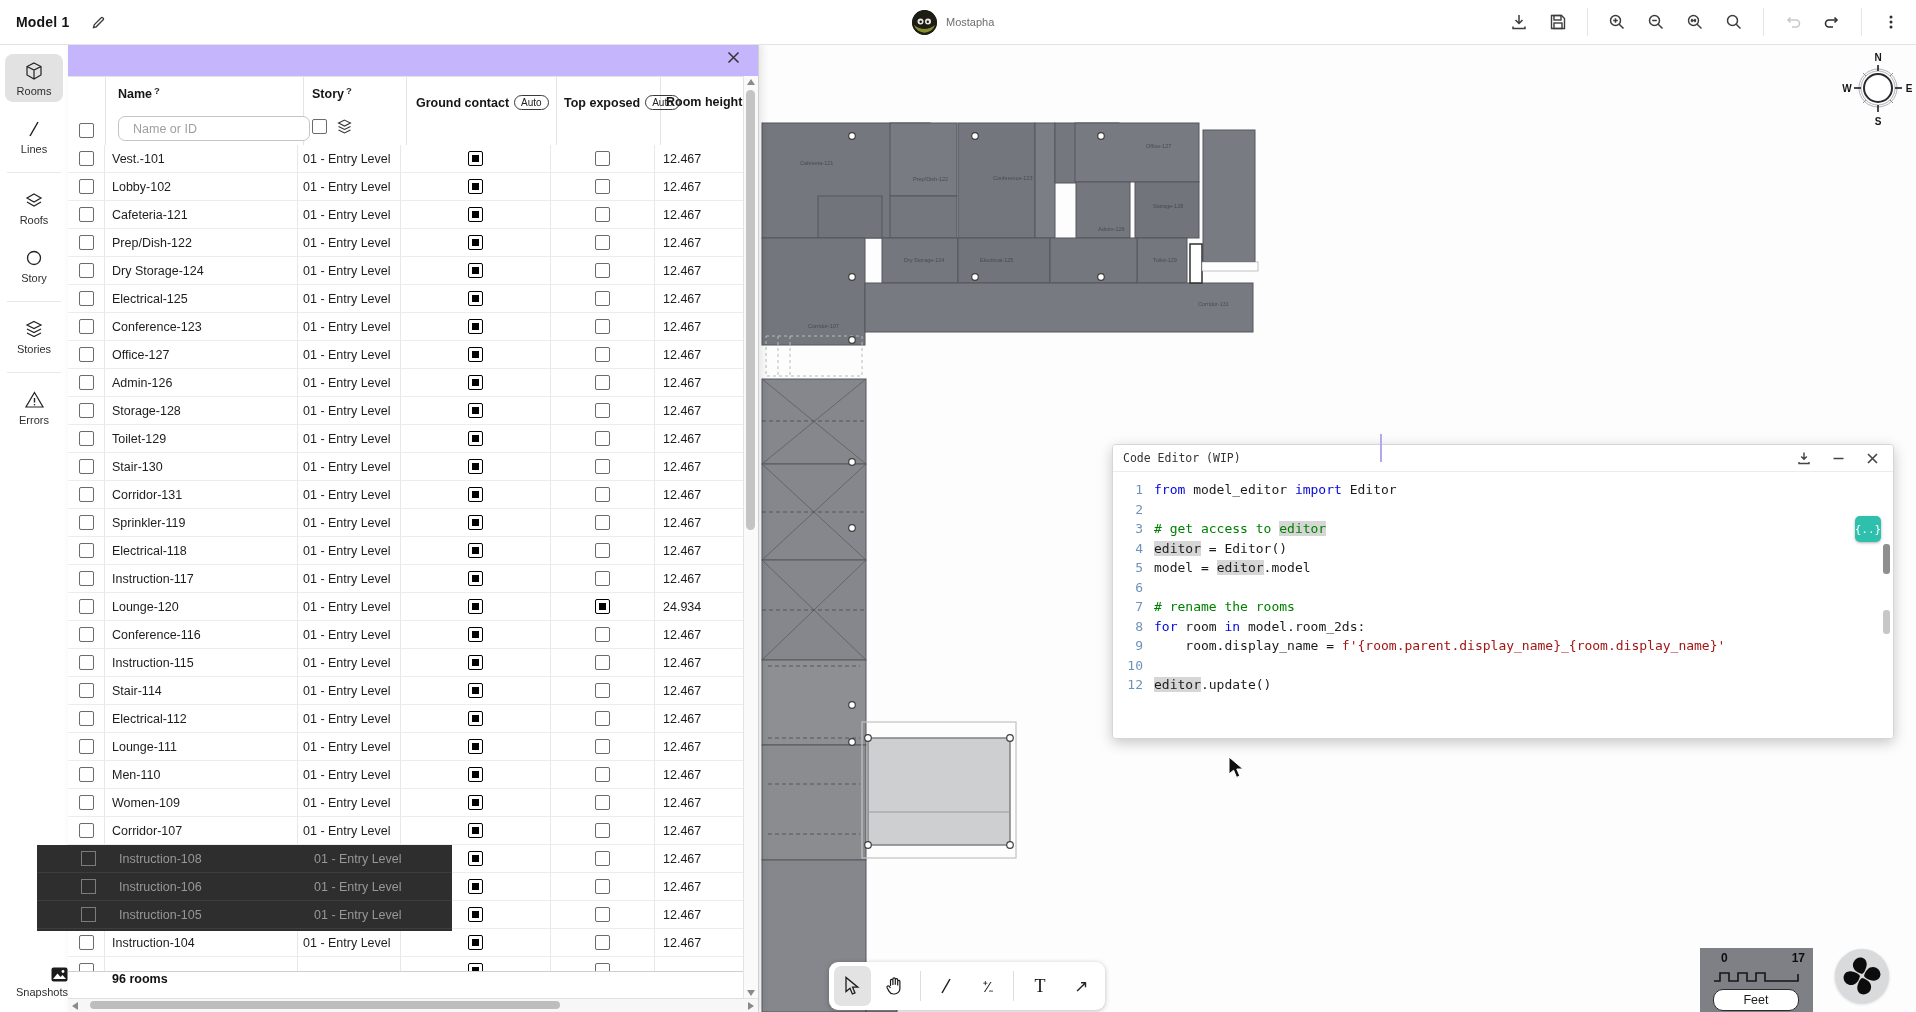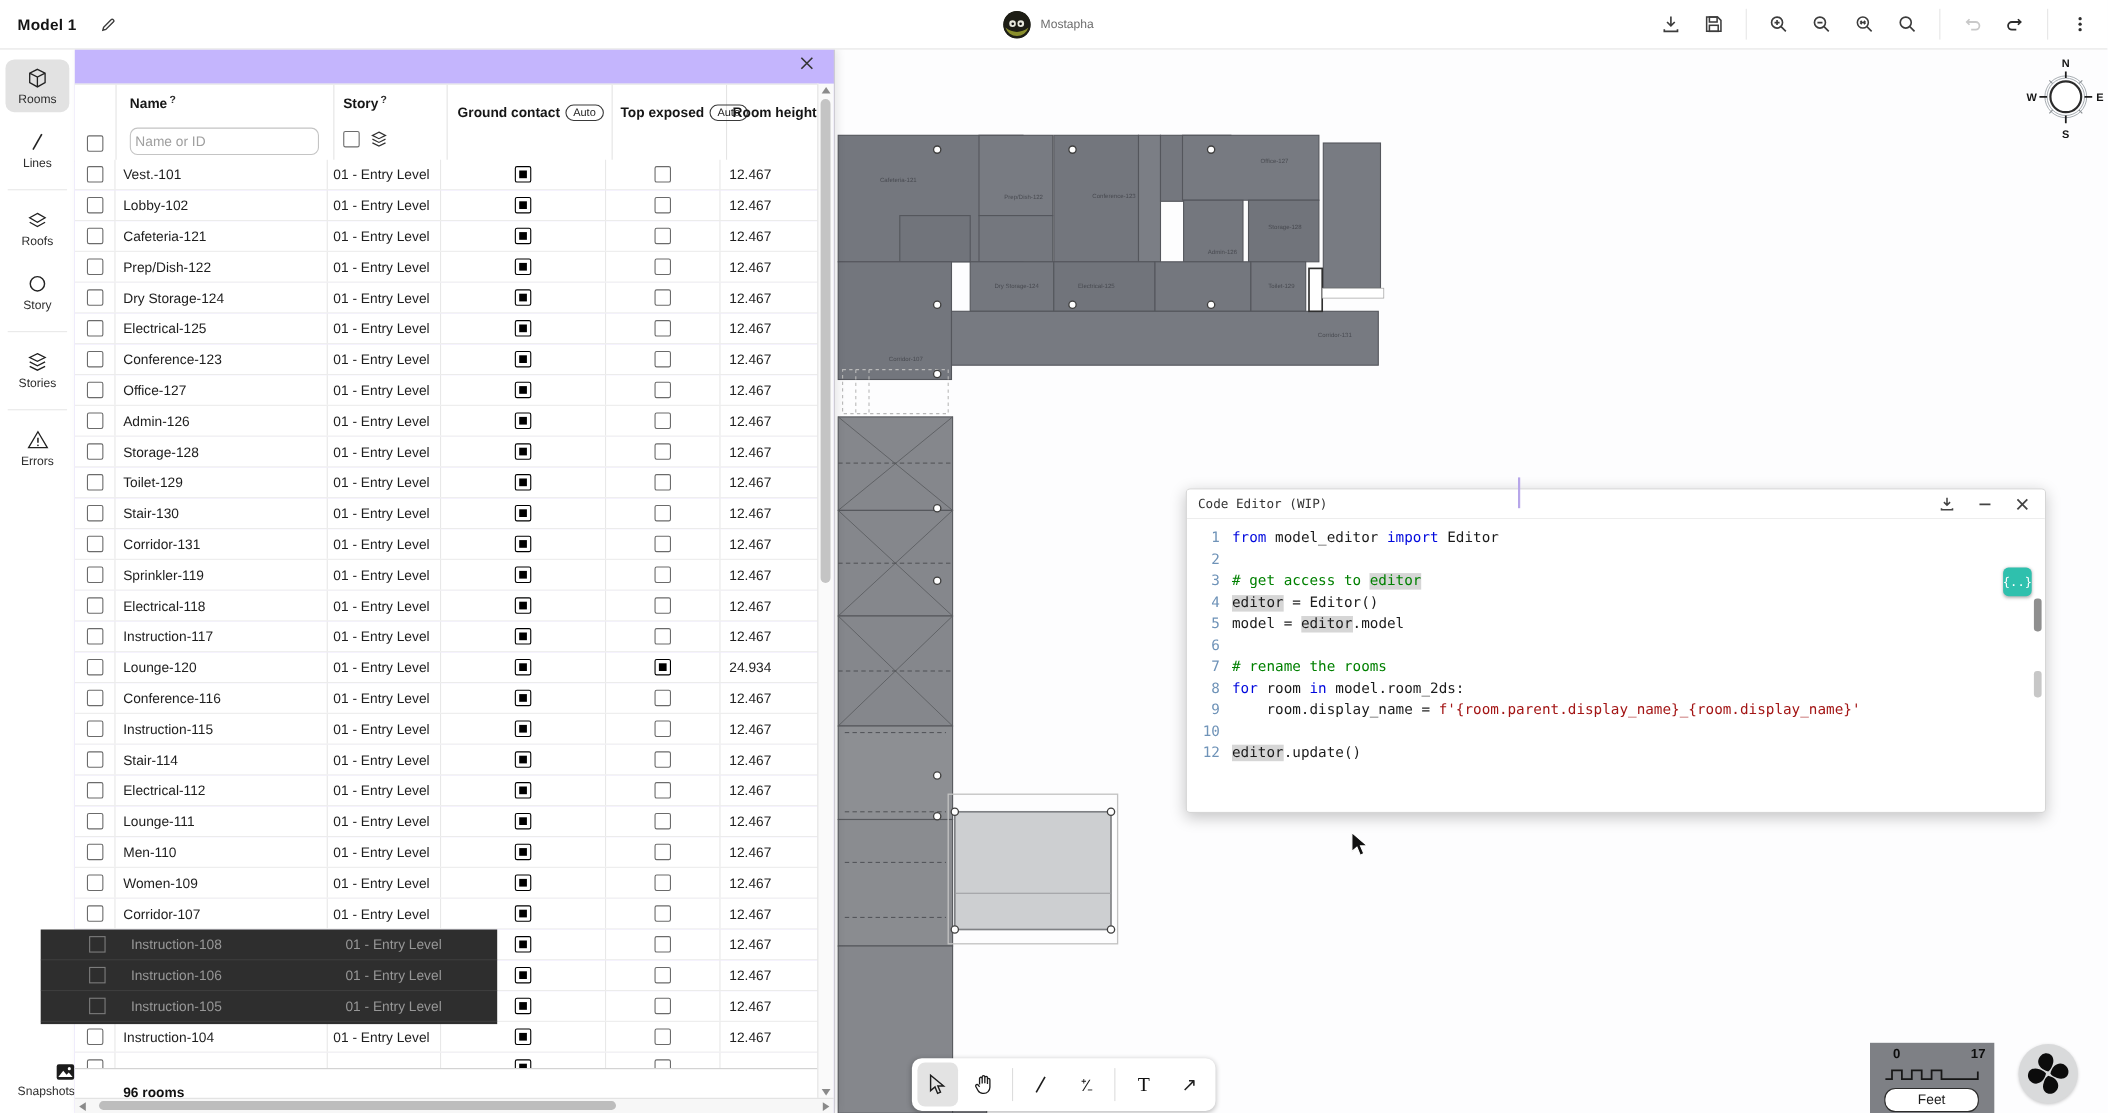--- a/index.html
+++ b/index.html
@@ -28,32 +28,32 @@
   .panel{position:absolute;left:68px;top:44px;width:690px;bottom:0;background:#c4b5fd;z-index:26;box-shadow:3px 0 8px rgba(0,0,0,.10);border-right:1px solid #cfcfcf}
   .panel-close{position:absolute;right:12px;top:6px;font-size:15px;color:#333;background:none;border:none;cursor:pointer;line-height:1}
   .thead{position:absolute;left:0;top:32px;width:676px;height:69px;border-top:1px solid #e4e4e4;border-bottom:1px solid #d7d7d7;background:#fff}
   .thead .col-line{position:absolute;top:0;bottom:0;width:1px;background:#e4e4e4}
   .h-label{font-size:12.5px;font-weight:700;color:#161616;white-space:nowrap}
   .help-q{font-size:9.5px;font-weight:700;position:relative;top:-4px;margin-left:2px;color:#2a2a2a}
   .auto-pill{display:inline-block;font-size:10px;font-weight:400;color:#222;border:1.1px solid #3a3a3a;border-radius:9px;padding:1px 6px;margin-left:5px;vertical-align:1px}
   .cb{width:15px;height:15px;border:1.5px solid #6b6b6b;border-radius:2px;background:#fff;box-sizing:border-box;flex:none;display:flex;align-items:center;justify-content:center;cursor:pointer}
   .cb.on{border:1.9px solid #000}
   .cb.on::after{content:"";width:7px;height:7px;background:#000}
-  .name-input{position:absolute;left:50px;top:39px;width:162px;height:23px;border:1px solid #c4c4c4;border-radius:7px;font-size:12.5px;padding:0 4px;color:#222;outline:none;font-family:"Liberation Sans",sans-serif}
+  .name-input{position:absolute;left:50px;top:39px;width:162px;height:23px;border:1px solid #c4c4c4;border-radius:7px;font-size:12.5px;padding:0 14px;color:#222;outline:none;font-family:"Liberation Sans",sans-serif}
   .name-input::placeholder{color:#9f9f9f}
   .rows-viewport{position:absolute;left:0;top:101px;width:676px;height:826px;overflow:hidden}
   .trow{display:flex;height:28px;box-sizing:border-box;border-bottom:1px solid #ececec;align-items:center;background:#fff;cursor:pointer}
   .tcell{height:100%;display:flex;align-items:center;box-sizing:border-box;border-right:1px solid #e8e8e8;font-size:12.5px;color:#1d1d1d}
   .c-cb{width:37px;justify-content:center}
   .c-name{width:193px;padding-left:7px}
   .c-story{width:103px;padding-left:5px}
   .c-ground{width:150px;justify-content:center}
   .c-top{width:104px;justify-content:center}
   .c-height{width:84px;padding-left:8px;border-right:none}
-  .tfoot{position:absolute;left:0;top:927px;width:676px;height:28px;border-top:1px solid #cfcfcf;border-bottom:1px solid #e2e2e2;display:flex;align-items:flex-end;background:#fff}
+  .tfoot{position:absolute;left:0;top:927px;width:676px;height:28px;border-top:1px solid #cfcfcf;border-bottom:1px solid #e2e2e2;display:flex;align-items:flex-start;background:#fff}
   .tfoot .count{font-size:12.5px;font-weight:700;margin-left:44px;color:#111}
   .vscroll{position:absolute;right:0;top:32px;bottom:13px;width:14px;background:#fafafa;border-left:1px solid #e3e3e3}
   .vthumb{position:absolute;left:2px;width:9px;border-radius:5px;background:#c4c4c4}
   .arrow-up,.arrow-dn{position:absolute;left:3px;width:0;height:0;border-left:4px solid transparent;border-right:4px solid transparent}
   .arrow-up{top:3px;border-bottom:6px solid #8a8a8a}
   .arrow-dn{bottom:3px;border-top:6px solid #8a8a8a}
   .hscroll{position:absolute;left:0;bottom:0;width:690px;height:13px;background:#f7f7f7;border-top:1px solid #e0e0e0}
   .hthumb{position:absolute;top:2px;height:8px;border-radius:4px;background:#bdbdbd}
   .arrow-l,.arrow-r{position:absolute;top:3px;width:0;height:0;border-top:4px solid transparent;border-bottom:4px solid transparent}
   .arrow-l{left:4px;border-right:6px solid #8a8a8a}
@@ -79,21 +79,21 @@
   .t-glyph{font-family:"Liberation Serif",serif;font-size:18px;color:#111}
   .arrow-glyph{font-size:17px;color:#222}
   .pm-glyph{font-size:15px;color:#111;letter-spacing:-1px}
   
   .scale-widget{position:absolute;left:1632px;top:904px;width:113px;height:64px;background:#7e8085}
   .scale-num{position:absolute;top:3px;font-size:12px;font-weight:700;color:#0d0d0d}
   .scale-unit{position:absolute;left:13px;top:41px;width:84px;height:20px;background:#fff;border:1.6px solid #2c2c2c;border-radius:10px;display:flex;align-items:center;justify-content:center;font-size:12.5px;color:#1c1c1c}
   
   .pinwheel{position:absolute;left:1767px;top:905px;width:54px;height:54px;border-radius:50%;background:#d9dadb;display:flex;align-items:center;justify-content:center;cursor:pointer;box-shadow:0 1px 3px rgba(0,0,0,.2)}
   
-  .code-window{position:absolute;left:1010px;top:400px;width:782px;z-index:30}
+  .code-window{position:absolute;left:1044px;top:400px;width:782px;z-index:30}
   .code-card{background:#fff;border:1px solid #d6d6d6;border-radius:4px;box-shadow:0 4px 14px rgba(0,0,0,.22);overflow:hidden;position:relative}
   .code-titlebar{height:26px;display:flex;align-items:center;border-bottom:1px solid #ececec;background:#fff}
   .code-title{font-family:"DejaVu Sans Mono",monospace;font-size:11.5px;color:#333;margin-left:10px}
   .code-tb-actions{margin-left:auto;display:flex;align-items:center;gap:16px;margin-right:12px}
   .code-tb-actions .icon-btn{width:18px;height:18px}
   .code-area{position:relative;height:258px;padding-top:8px;background:#fff}
   .cline{display:flex;height:19.5px;line-height:19.5px;font-family:"DejaVu Sans Mono",monospace;font-size:13px;white-space:pre}
   .lnum{width:30px;text-align:right;margin-right:11px;color:#6f93b8;flex:none}
   .lcode{color:#1b1b1b}
   .kw{color:#0008dd}

